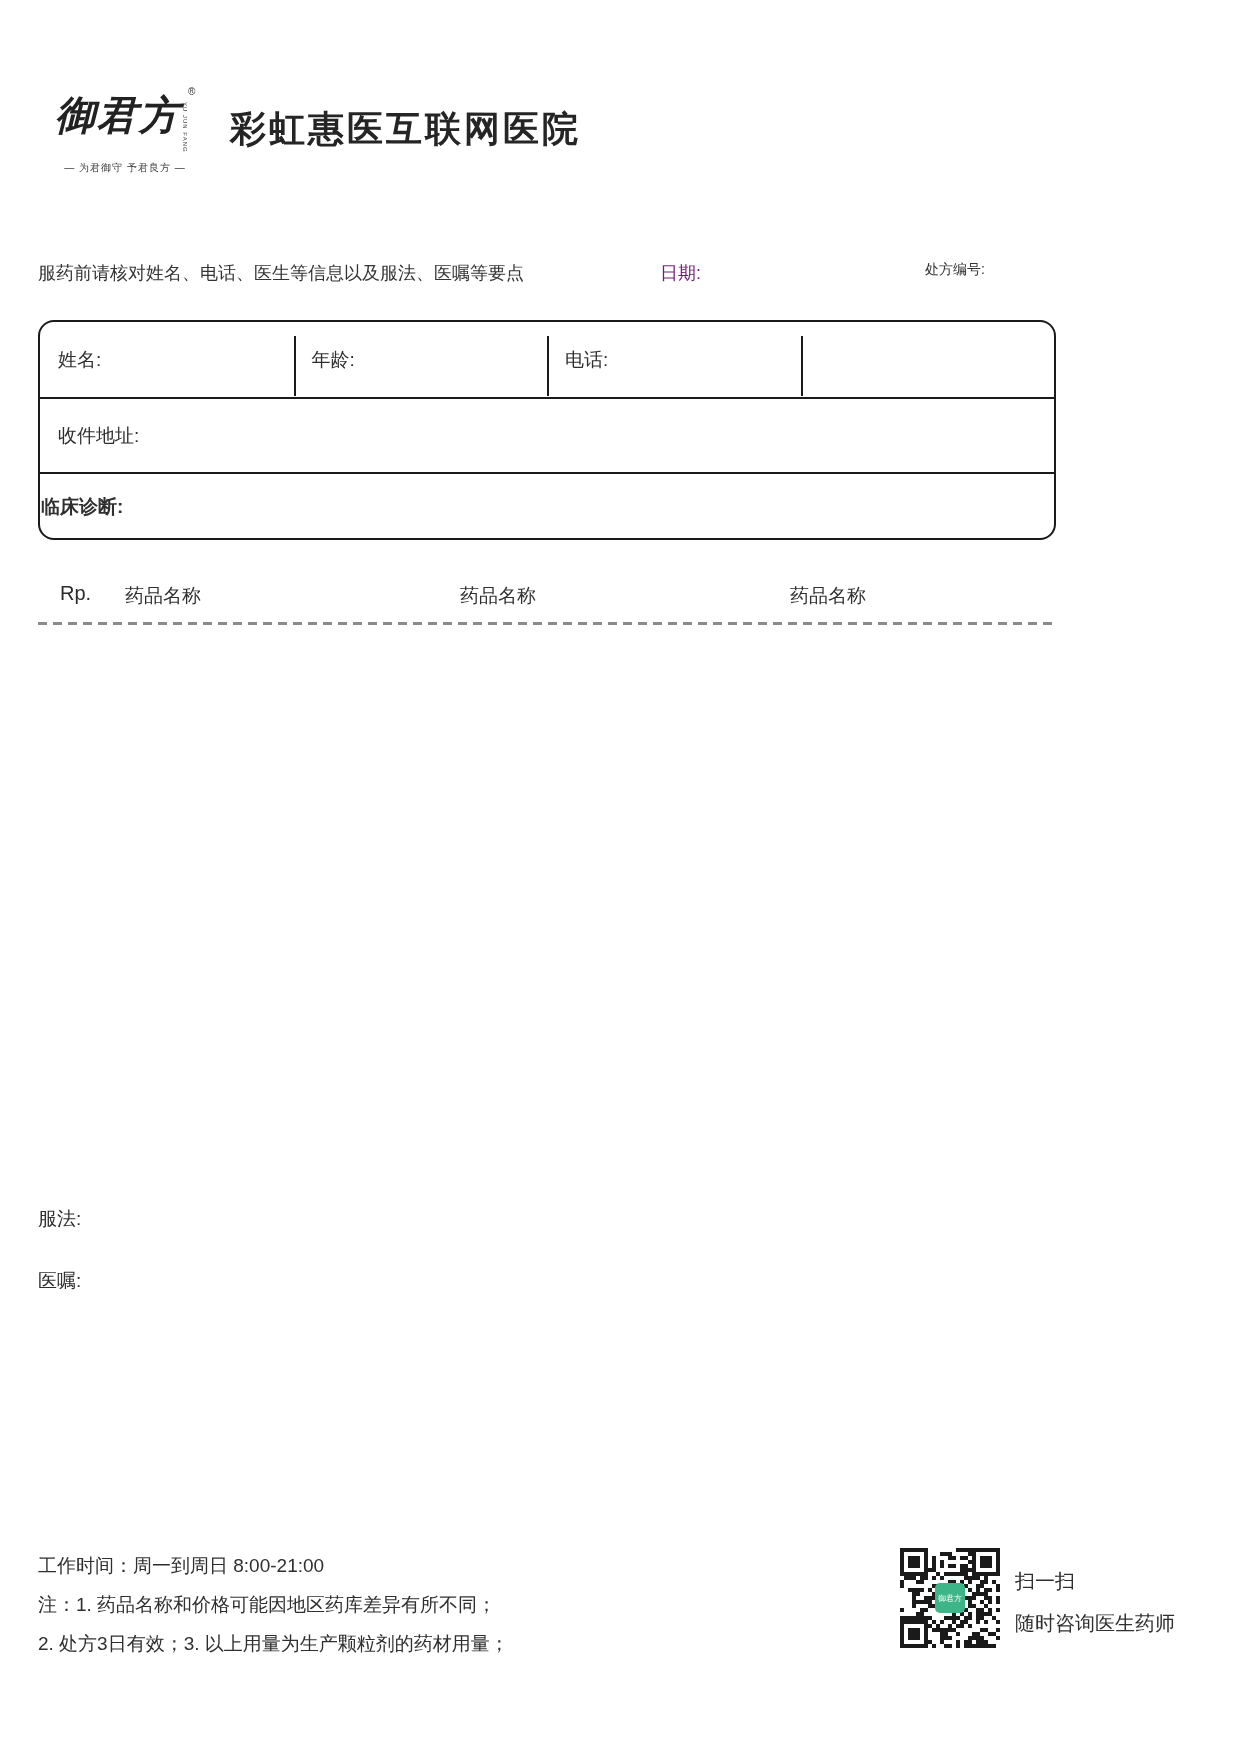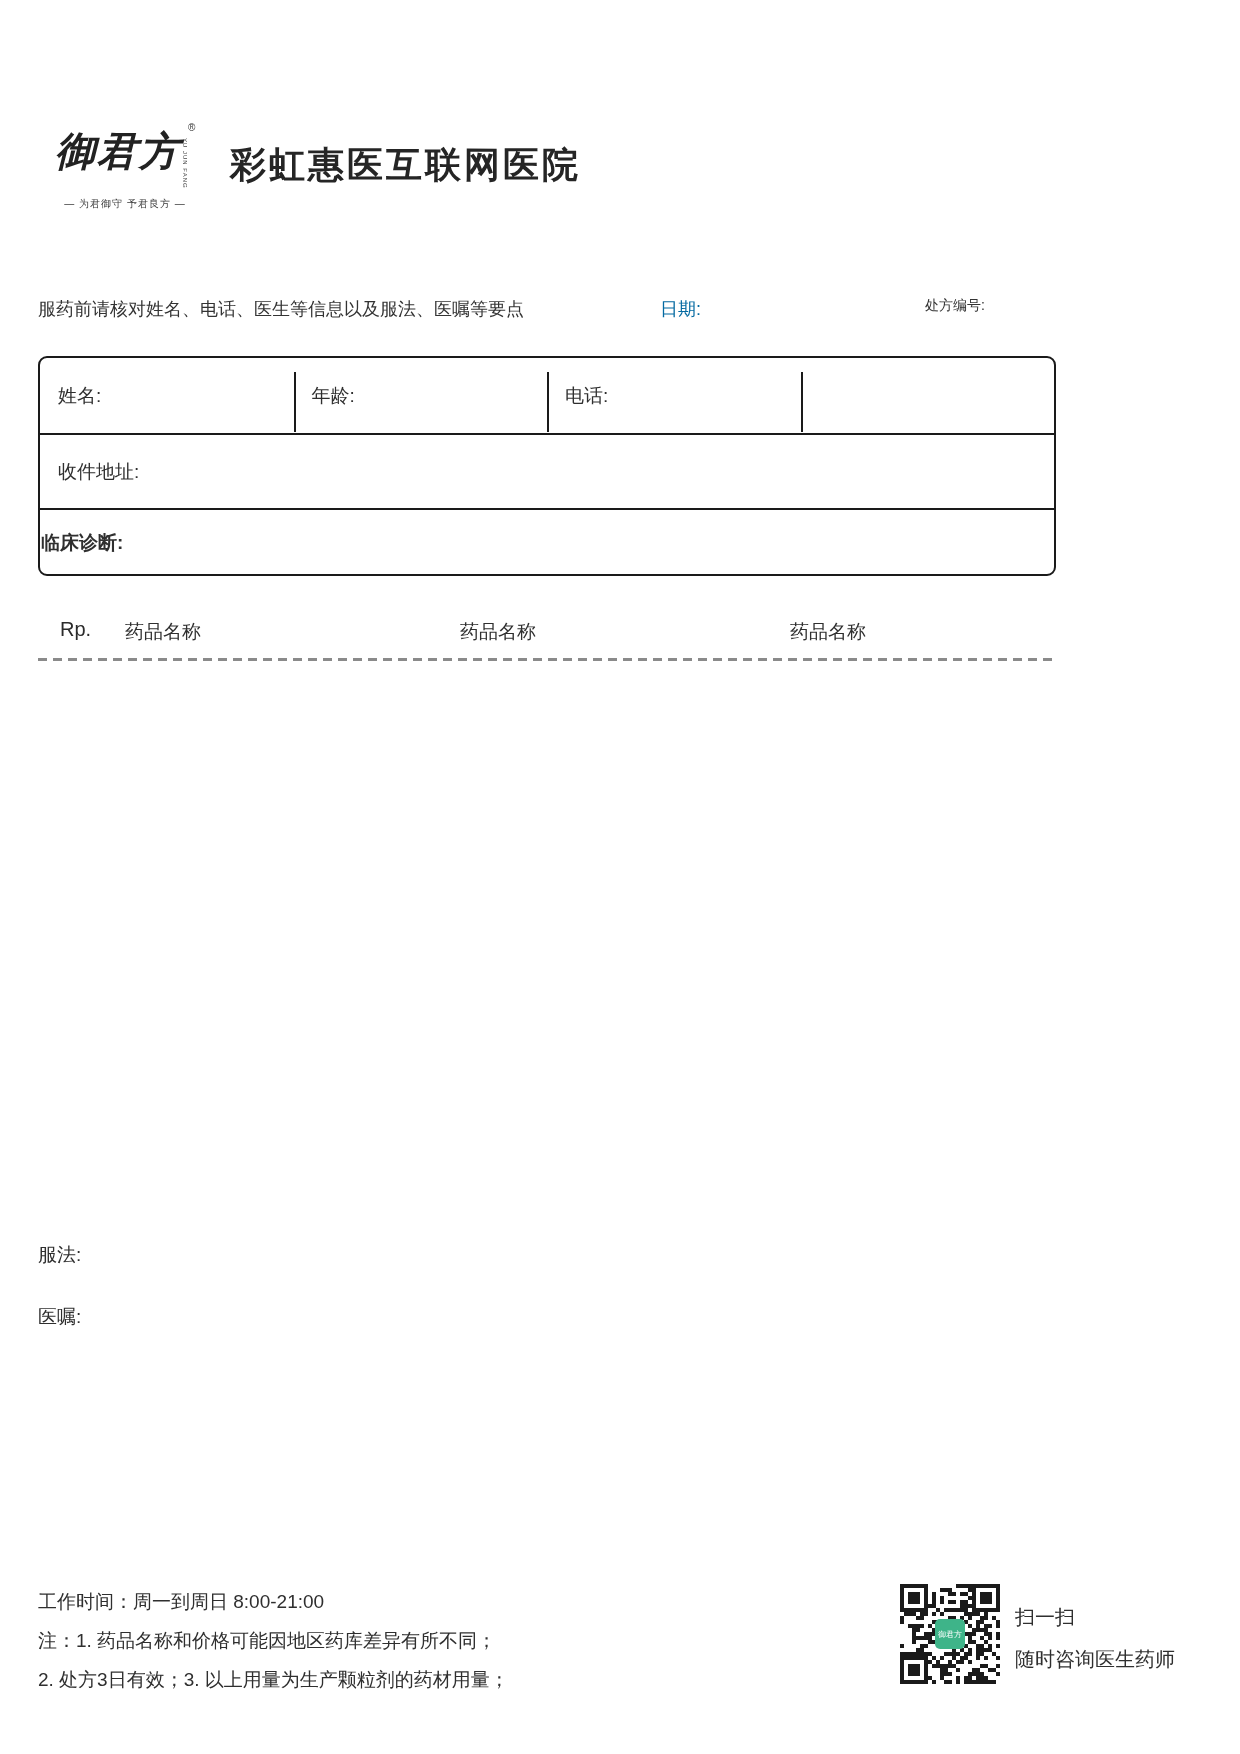--- a/index.html
+++ b/index.html
@@ -6,21 +6,21 @@
   html, body { background: #ffffff; }
   .page {
     position: relative;
     width: 1240px;
     height: 1754px;
     background: #ffffff;
     font-family: "Liberation Sans", "DejaVu Sans", sans-serif;
     color: #2f2f2f;
     overflow: hidden;
   }
-  .abs { position: absolute; margin-top: 36px; }
+  .abs { position: absolute; }
 
   
   .logo-block { left: 55px; top: 88px; width: 150px; }
   .logo-row { display: flex; align-items: flex-start; }
   .logo-name {
     font-size: 40px; font-weight: 700; letter-spacing: 2px;
     color: #222; font-family: "Liberation Serif", "DejaVu Serif", serif;
     font-style: italic; white-space: nowrap;
   }
   .logo-reg { font-size: 10px; margin-top: -2px; color: #333; }
@@ -32,27 +32,27 @@
     margin-top: 8px; font-size: 10px; letter-spacing: 1px;
     color: #3a3a3a; text-align: center; width: 140px; white-space: nowrap;
   }
   .hospital-title {
     left: 230px; top: 105px;
     font-size: 36px; font-weight: 900; letter-spacing: 3px; color: #252525;
   }
 
   
   .notice-text { left: 38px; top: 261px; font-size: 18px; color: #333; }
-  .date-label { left: 660px; top: 261px; font-size: 18px; color: #0369a1; }
+  .date-label { left: 660px; top: 261px; font-size: 18px; color: #701a75; }
   .rx-number-label { left: 925px; top: 261px; font-size: 14px; color: #333; }
 
   
   .patient-box {
     left: 38px; top: 320px; width: 1018px; height: 220px;
-    border: 2px solid #1a1a1a; border-radius: 9px;
+    border: 2px solid #1a1a1a; border-radius: 16px;
   }
   .p-row1 { position: absolute; left: 0; top: 0; width: 100%; height: 75px; display: flex; }
   .p-cell { width: 25%; display: flex; align-items: center; padding-left: 18px; font-size: 19px; }
   .v-div { position: absolute; width: 2px; background: #1a1a1a; top: 14px; height: 60px; }
   .v-div.d1 { left: 25%; } .v-div.d2 { left: 50%; } .v-div.d3 { left: 75%; }
   .h-line { position: absolute; left: 0; width: 100%; height: 2px; background: #1a1a1a; }
   .h1 { top: 75px; } .h2 { top: 150px; }
   .p-row2 { position: absolute; left: 0; top: 77px; width: 100%; height: 73px;
             display: flex; align-items: center; padding-left: 18px; font-size: 19px; }
   .p-row3 { position: absolute; left: 0; top: 152px; width: 100%; height: 66px;

